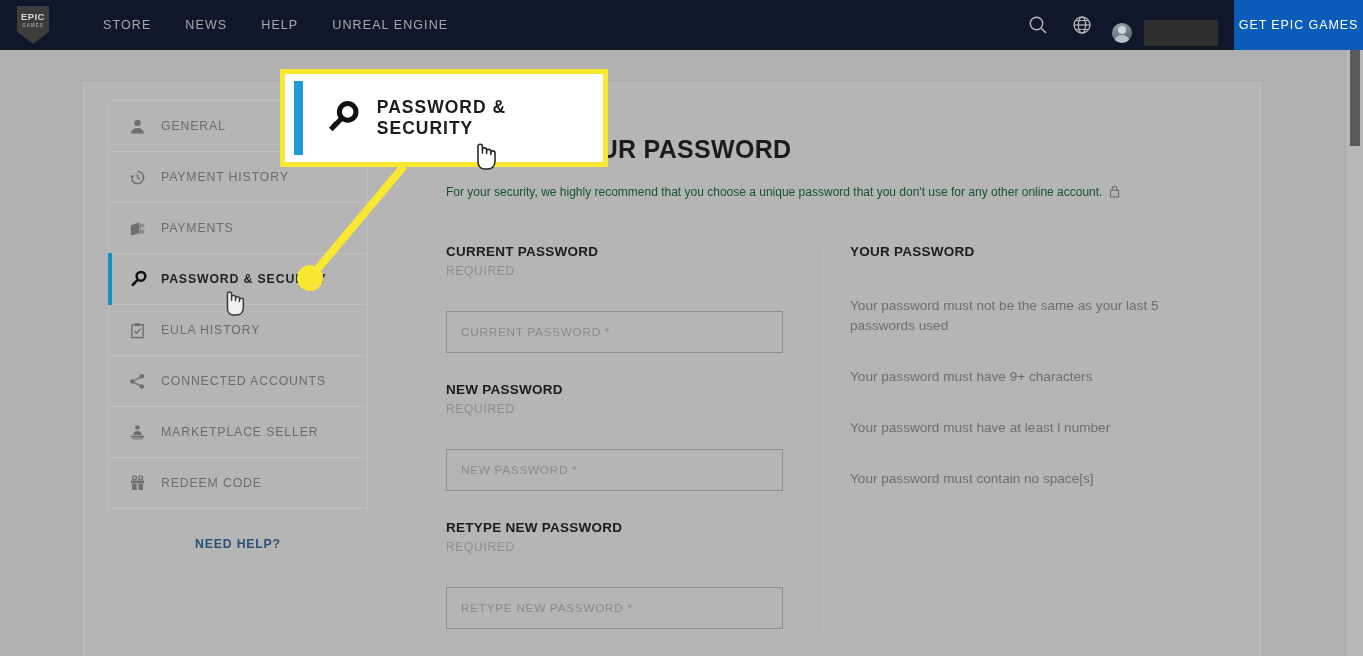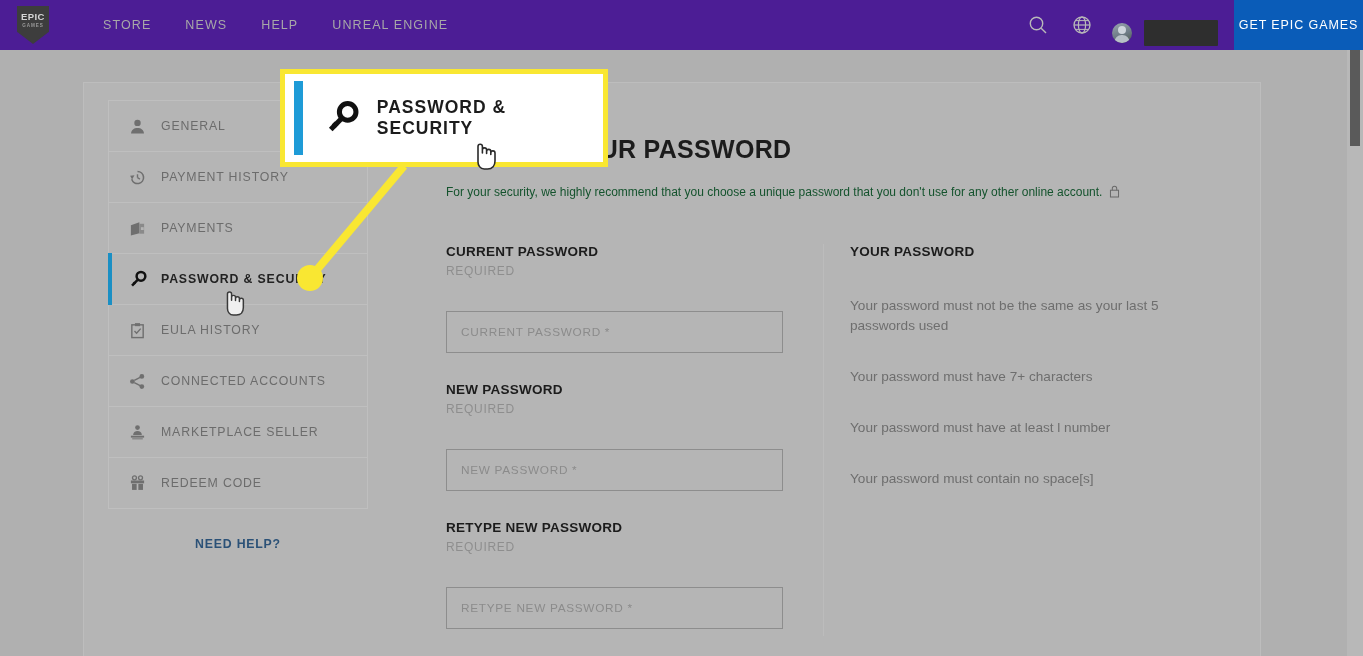--- a/index.html
+++ b/index.html
@@ -9,21 +9,21 @@
     background: #b0b0b0;
     font-family: "Liberation Sans", sans-serif;
   }
   * { box-sizing: border-box; }
 
   #root { position: relative; width: 1363px; height: 656px; overflow: hidden; }
 
   
   .topnav {
     position: absolute; left: 0; top: 0; width: 1363px; height: 50px;
-    background: #4c1d95;
+    background: #0f172a;
     display: flex; align-items: center;
     z-index: 20;
   }
   .logo-wrap {
     width: 54px; height: 50px;
     display: flex; align-items: center; justify-content: center;
     margin-left: 6px;
   }
   .logo-shield {
     width: 32px; height: 38px;
@@ -361,21 +361,21 @@
           <input class="field-input" type="text" placeholder="RETYPE NEW PASSWORD *" style="">
         </div>
 
       </div>
 
       <div class="col-divider"></div>
 
       <div class="col-right">
         <div class="pw-head">YOUR PASSWORD</div>
         <div class="pw-rule first">Your password must not be the same as your last 5 passwords used</div>
-        <div class="pw-rule">Your password must have 7+ characters</div>
+        <div class="pw-rule">Your password must have 9+ characters</div>
         <div class="pw-rule">Your password must have at least l number</div>
         <div class="pw-rule">Your password must contain no space[s]</div>
       </div>
 
     </div>
   </div>
 
   <svg class="callout-line">
     <line x1="404" y1="166" x2="310" y2="278" stroke="#f9e732" stroke-width="8"></line>
     <circle cx="310" cy="278" r="13" fill="#f9e732"></circle>

